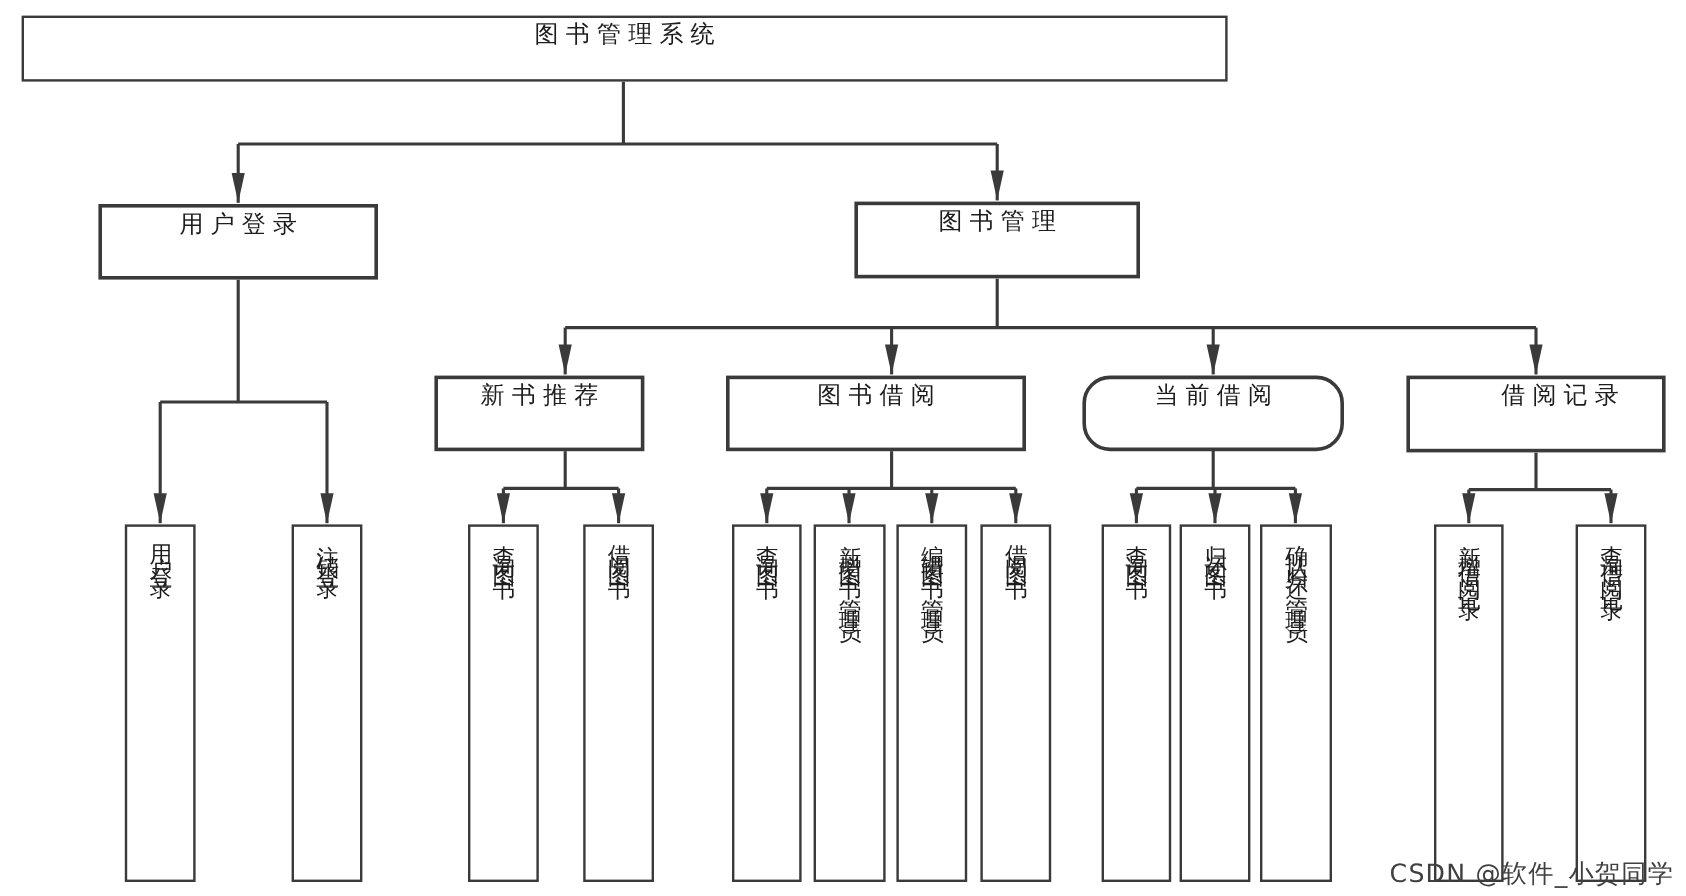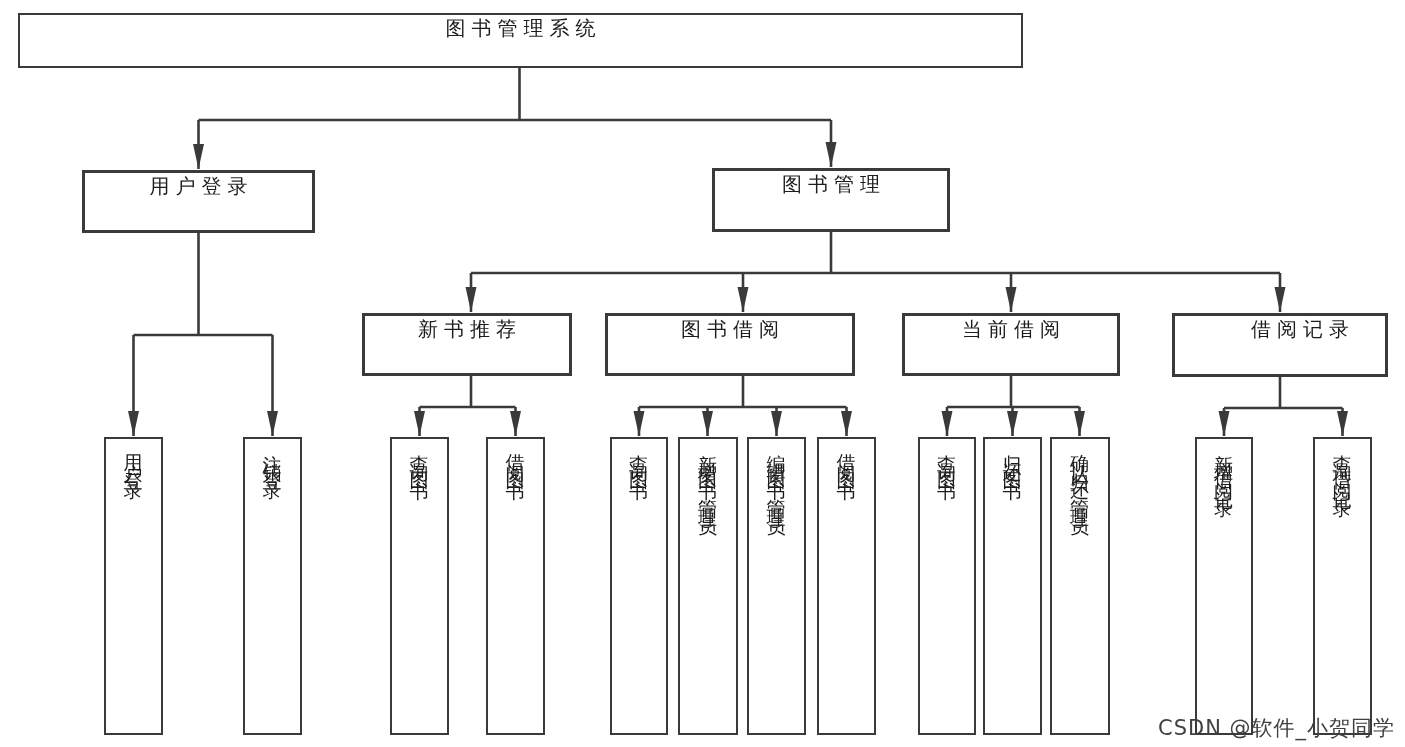--- a/index.html
+++ b/index.html
@@ -81,27 +81,27 @@
     <span class="h-label">图书管理系统</span>
   </div>
 
   <div class="box" style="left:82px;top:170px;width:233px;height:63px;">
     <span class="h-label">用户登录</span>
   </div>
   <div class="box" style="left:712px;top:168px;width:238px;height:64px;">
     <span class="h-label">图书管理</span>
   </div>
 
-  <div class="box" style="left:362px;top:313px;width:210px;height:63px;">
+  <div class="box" style="left:362px;top:313px;width:175px;height:63px;">
     <span class="h-label">新书推荐</span>
   </div>
   <div class="box" style="left:605px;top:313px;width:250px;height:63px;">
     <span class="h-label">图书借阅</span>
   </div>
-  <div class="box" style="left:902px;top:313px;width:218px;height:63px;">
+  <div class="box" style="left:902px;top:313px;width:218px;height:63px;border-radius:23px;">
     <span class="h-label">当前借阅</span>
   </div>
   <div class="box" style="left:1172px;top:313px;width:216px;height:64px;padding-left:40px;">
     <span class="h-label">借阅记录</span>
   </div>
 
   <div class="box thin v-box" style="left:104px;top:437px;width:59px;height:298px;">
     <span class="v-label">用户登录</span>
   </div>
   <div class="box thin v-box" style="left:243px;top:437px;width:59px;height:298px;">

